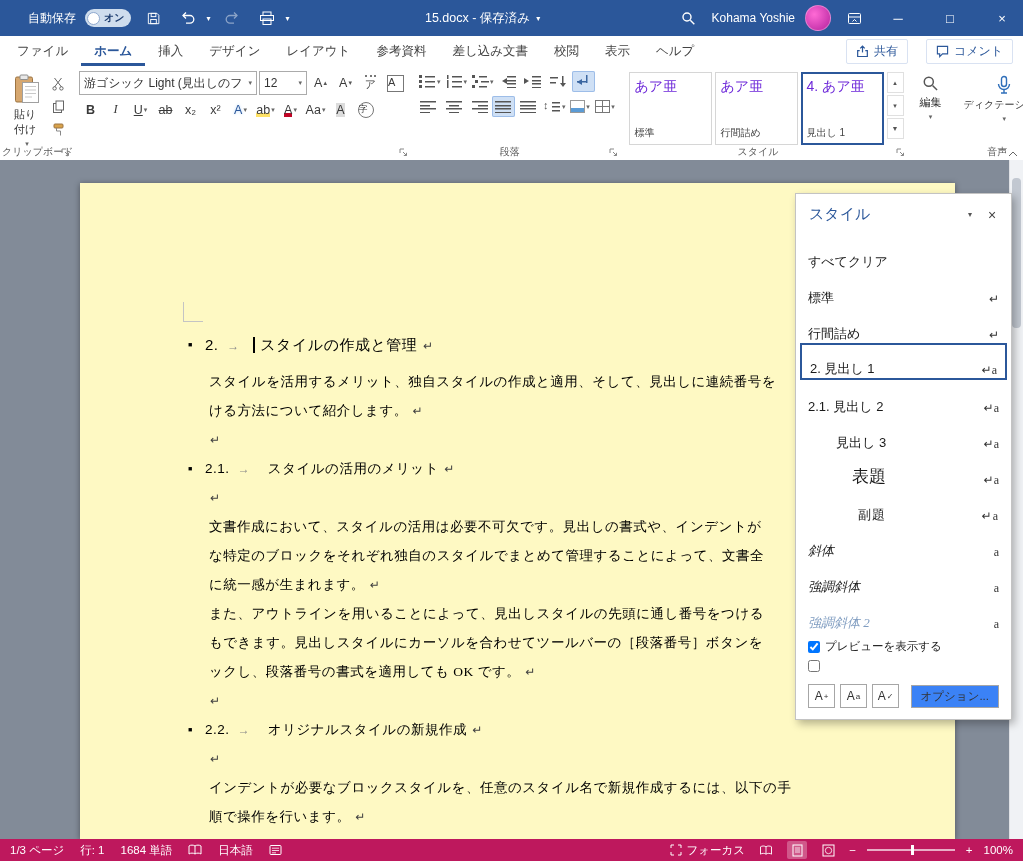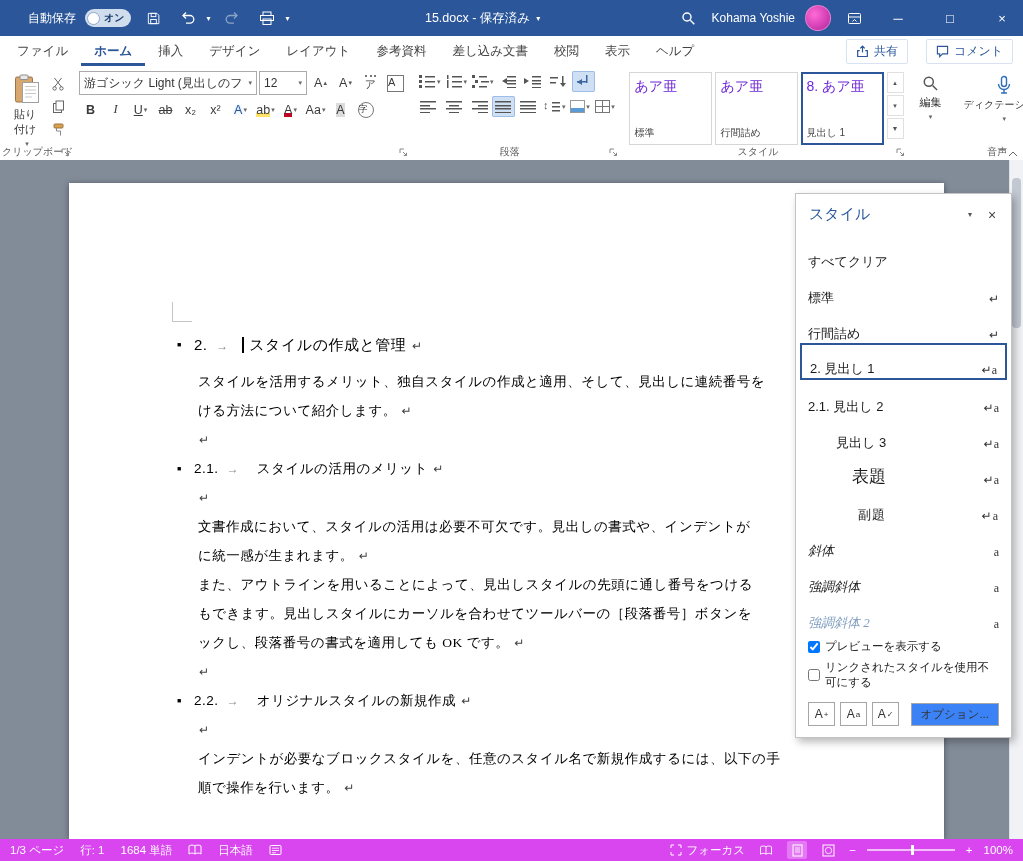--- a/index.html
+++ b/index.html
@@ -116,21 +116,21 @@
   .gprev{font-size:14px;color:#6d28d9}
   .gname{font-size:10px;color:#444}
   .garrows{display:flex;flex-direction:column;gap:2px;padding:3px 0 0 1px}
   .garrow{width:15px;height:19px;border:1px solid #e0e0e0;display:flex;align-items:center;justify-content:center;
           font-size:7px;color:#555}
   .tailbtn{display:flex;flex-direction:column;align-items:center;gap:3px;font-size:11px;color:#333;padding:6px 6px 0;white-space:nowrap}
   .collapse-ribbon{position:absolute;right:5px;bottom:3px}
 
   
   .docarea{position:absolute;top:160px;left:0;right:0;height:679px;background:#828b98;overflow:hidden}
-  .page{position:absolute;left:69px;top:23px;width:875px;height:656px;background:#ffffff;
+  .page{position:absolute;left:80px;top:23px;width:875px;height:656px;background:#fef9c3;
         box-shadow:0 1px 6px rgba(0,0,0,.4);overflow:hidden}
   .corner-mark{position:absolute;left:103px;top:119px;width:19px;height:19px;
                border-left:1.5px solid #c4c4c4;border-bottom:1.5px solid #c4c4c4}
   .page-content{position:absolute;left:125px;top:147px;width:700px;
                 font-family:"Liberation Serif","DejaVu Serif",serif;color:#000}
   .dline{position:relative;height:29px;line-height:29px;white-space:nowrap;font-size:13.5px;letter-spacing:.5px}
   .dline.h1{font-family:"Liberation Sans","DejaVu Sans",sans-serif;font-size:15px;letter-spacing:.5px;margin-bottom:8px}
   .dline.h2{font-family:"Liberation Sans","DejaVu Sans",sans-serif;font-size:13.5px}
   .lbullet{position:absolute;left:-17px;top:0;font-size:7px;color:#000}
   .ltab{color:#8a8a8a;padding:0 9px 0 4px;font-family:"Liberation Sans",sans-serif;font-size:12px}
@@ -163,21 +163,21 @@
   .s-emitalic2 .sp-label{color:#7f9cc0}
   .sp-check{display:flex;align-items:center;gap:5px;font-size:11.5px;color:#222;padding:3px 12px}
   .sp-check input{width:12px;height:12px;margin:0}
   .sp-foot{display:flex;align-items:center;gap:5px;padding:9px 12px 11px}
   .sp-tool{width:25px;height:22px;border:1px solid #a6a6a6;display:flex;align-items:center;justify-content:center;
            font-size:12px;color:#333}
   .sp-tool .sub{font-size:8px;margin-left:1px}
   .sp-options{margin-left:auto;border:1px solid #a6a6a6;padding:3px 9px;font-size:11.5px;color:#333;background:#3b82f6}
 
   
-  .statusbar{position:absolute;bottom:0;left:0;right:0;height:22px;background:#d946ef;color:#fff;
+  .statusbar{position:absolute;bottom:0;left:0;right:0;height:22px;background:#be185d;color:#fff;
              display:flex;align-items:center;font-size:11.5px;padding:0 10px;gap:16px;white-space:nowrap}
   .sb-group{display:flex;align-items:center;gap:16px}
   .sb-ic{display:flex;align-items:center}
   .sb-right{margin-left:auto;display:flex;align-items:center;gap:11px}
   .viewbtn{width:20px;height:18px;display:flex;align-items:center;justify-content:center;border-radius:2px}
   .viewbtn.cur{background:rgba(255,255,255,.28)}
   .ztrack{width:88px;height:2px;background:rgba(255,255,255,.65);position:relative}
   .zthumb{position:absolute;left:50%;top:-4px;width:3px;height:10px;background:#fff}
 </style>
 </head>
@@ -543,21 +543,21 @@
             <div class="gprev">あア亜</div>
             <div class="gname">標準</div>
           </div>
 
           <div class="gcard">
             <div class="gprev">あア亜</div>
             <div class="gname">行間詰め</div>
           </div>
 
           <div class="gcard selected">
-            <div class="gprev">8. あア亜</div>
+            <div class="gprev">4. あア亜</div>
             <div class="gname">見出し 1</div>
           </div>
         </div>
       <div class="garrows">
         <span class="garrow">▴</span>
         <span class="garrow">▾</span>
         <span class="garrow">▼</span>
       </div>
     </div>
     <div class="glabel">スタイル</div>
@@ -671,20 +671,28 @@
 
         <div class="dline body">
           
           
           
           <span class="caret"></span>
           <span class="ltext">文書作成において、スタイルの活用は必要不可欠です。見出しの書式や、インデントが</span>
           
         </div>
 
+        <div class="dline body">
+          
+          
+          
+          <span class="caret"></span>
+          <span class="ltext">な特定のブロックをそれぞれ独自のスタイルでまとめて管理することによって、文書全</span>
+          
+        </div>
 
         <div class="dline body">
           
           
           
           <span class="caret"></span>
           <span class="ltext">に統一感が生まれます。</span>
           <span class="lmark">↵</span>
         </div>
 
@@ -837,21 +845,20 @@
           <span class="sp-label">強調斜体 2</span>
           <span class="sp-mark">a</span>
         </div>
       </div>
     <label class="sp-check">
       <input type="checkbox" checked="" style="">
       <span>プレビューを表示する</span>
     </label>
     <label class="sp-check">
       <input type="checkbox" style="">
-      <span>リンクされたスタイルを使用不可にする</span>
     </label>
     <div class="sp-foot">
       <span class="sp-tool">
         <span>A</span>
           <span class="sub">+</span>
       </span>
       <span class="sp-tool">
         <span>A</span>
           <span class="sub">a</span>
       </span>

